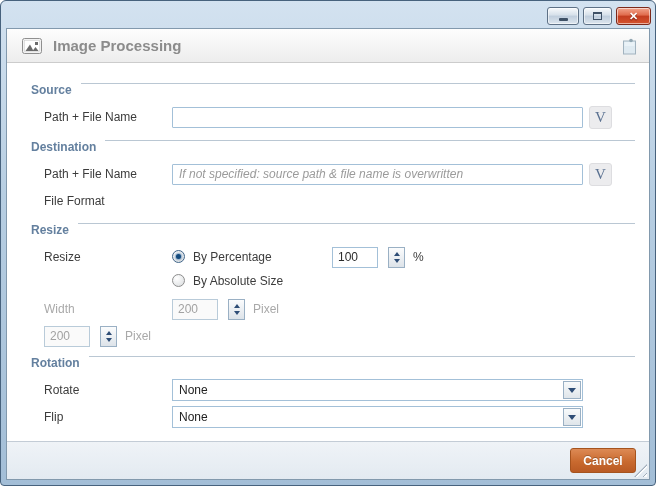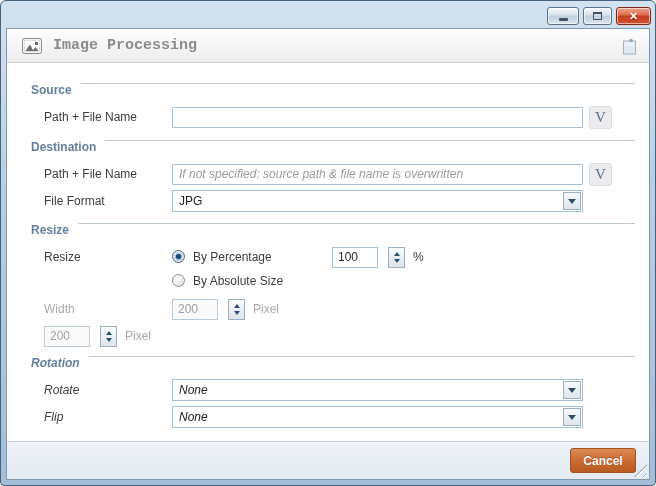--- a/index.html
+++ b/index.html
@@ -32,28 +32,28 @@
 
   
   .dialog {
     position:absolute; left:5px; right:5px; top:27px; bottom:5px;
     background:#fff; border:1px solid #8299ad; display:flex; flex-direction:column;
   }
   .dlg-header {
     height:34px; flex:none; background:linear-gradient(#fdfdfd,#ededed);
     border-bottom:1px solid #cccccc; display:flex; align-items:center; padding:0 12px 0 15px;
   }
-  .dlg-title { font-size:15px; font-weight:bold; color:#8c8c8c; margin-left:11px; flex:1;font-family:Liberation Mono, monospace; }
+  .dlg-title { font-size:15px; font-weight:bold; color:#8c8c8c; margin-left:11px; flex:1; }
   .note-icon { width:15px; height:18px; position:relative; }
 
   .dlg-body { flex:1; padding:20px 14px 0 24px; overflow:hidden; }
 
   .section-title { display:flex; align-items:flex-start; font-size:12px; font-weight:bold; color:#64809f; margin-bottom:9px; }
   .section-title .line { flex:1; height:1px; background:#bac7d3; margin-left:9px; }
-  .mt1 { margin-top:12px; } .mt2 { margin-top:11px; } .mt3 { margin-top:9px;font-style:italic; }
+  .mt1 { margin-top:12px; } .mt2 { margin-top:11px; } .mt3 { margin-top:9px; }
 
   .row { display:flex; align-items:center; height:22px; margin-bottom:5px; padding-left:13px; font-size:12px; }
   .row .lbl { width:128px; flex:none; color:#3c3c3c; }
   .row.disabled .lbl, .row.disabled .unit { color:#a9a9a9; }
   .row.sub { height:16px; margin-bottom:9px; }
 
   .text-input {
     width:411px; height:21px; border:1px solid #a3c0d8; border-radius:1px; padding:0 6px;
     font:12px "Liberation Sans", sans-serif; color:#333; outline:none; background:#fff;
   }
@@ -177,26 +177,20 @@
           <span>Destination</span>
           <span class="line"></span>
         </div>
         <div class="row">
           <span class="lbl">Path + File Name</span>
           <input class="text-input" type="text" placeholder="If not specified: source path &amp; file name is overwritten" style="">
           <div class="v-btn">V</div>
         </div>
         <div class="row">
           <span class="lbl">File Format</span>
-          <div class="dropdown">
-            <span class="val">JPG</span>
-            <span class="dd-btn">
-                <span class="tri-down"></span>
-              </span>
-          </div>
         </div>
       </div>
 
       <div class="section mt2">
         <div class="section-title">
           <span>Resize</span>
           <span class="line"></span>
         </div>
         <div class="row">
           <span class="lbl">Resize</span>

